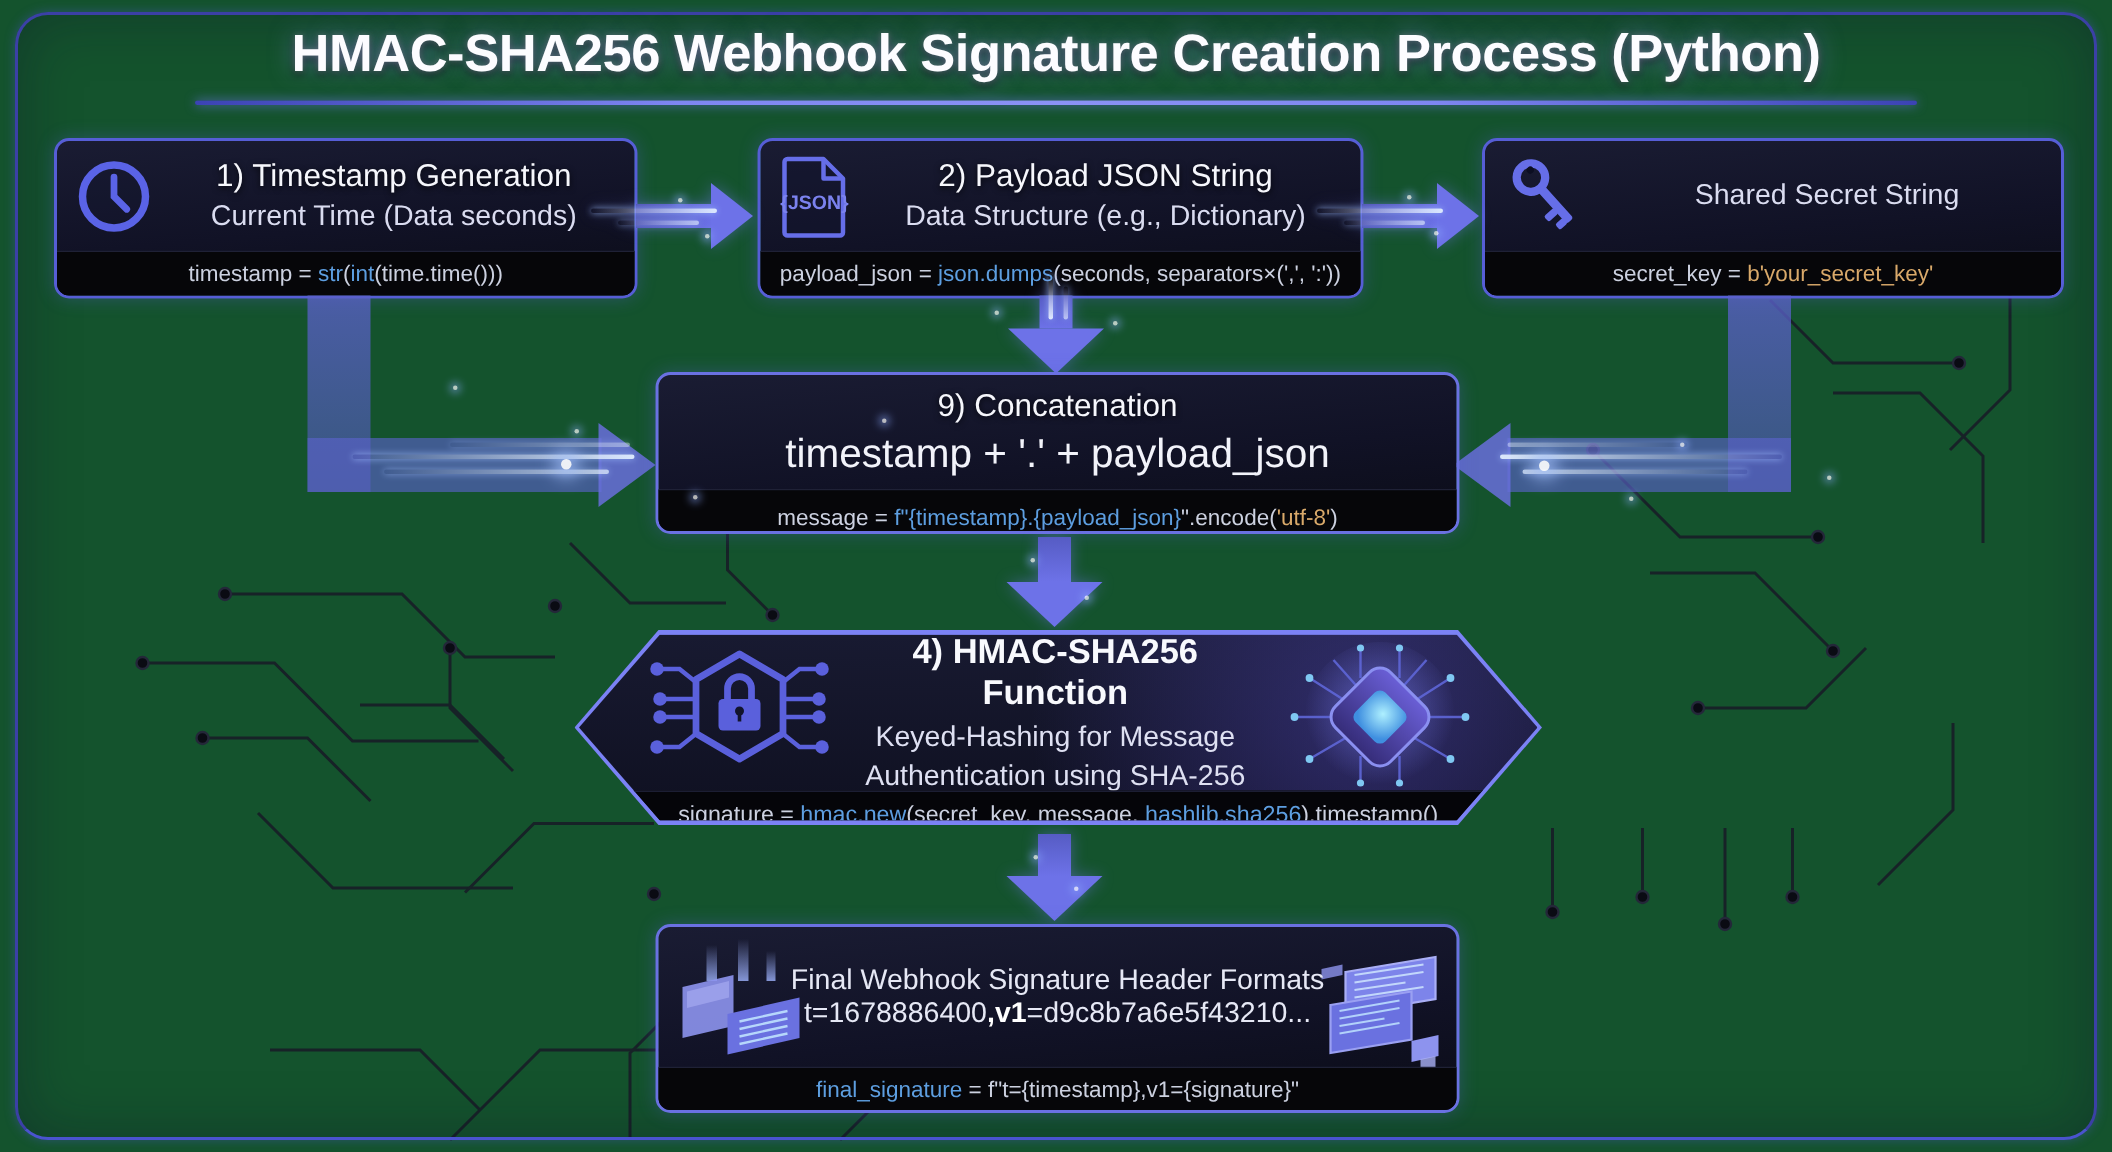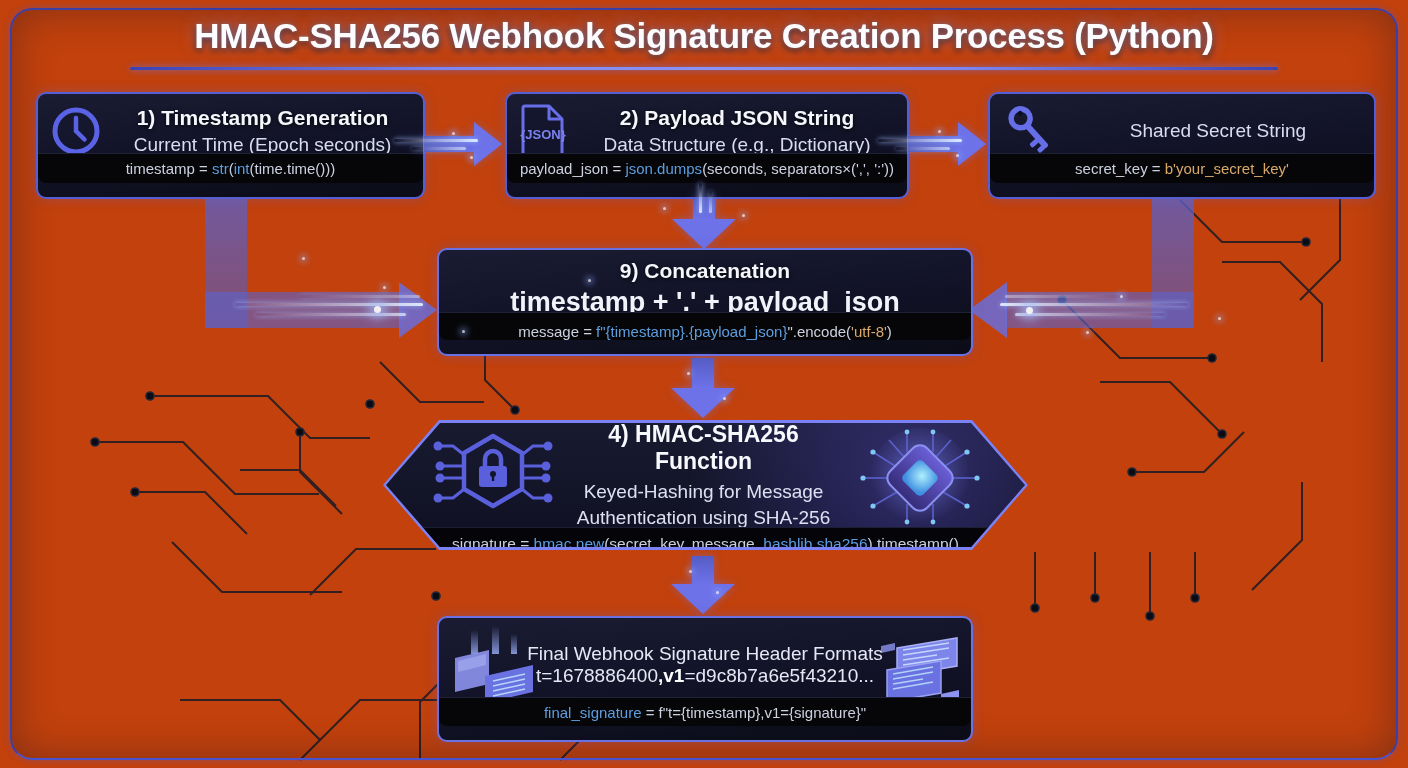--- a/index.html
+++ b/index.html
@@ -1,16 +1,16 @@
 <!DOCTYPE html>
 <html><head>
 <meta charset="utf-8">
 <style>
   html,body{margin:0;padding:0;background:#000;}
-  .canvas{position:relative;width:1408px;height:768px;background:#c2410c;overflow:hidden;
+  .canvas{position:relative;width:1408px;height:768px;background:#14532d;overflow:hidden;
           font-family:"Liberation Sans",sans-serif;color:#fff;}
   
   .frame{position:absolute;left:10px;top:8px;width:1384px;height:748px;border:2px solid #3b40a6;
          border-bottom-color:#4a53cf;border-radius:22px;
          box-shadow:0 0 7px rgba(80,90,220,.4), inset 0 0 40px rgba(15,17,40,.35);pointer-events:none;}
   
   .circuit{position:absolute;left:0;top:0;}
   
   .title{position:absolute;top:16px;left:0;right:0;margin:0;text-align:center;font-size:35px;font-weight:700;
          color:#fcfcff;letter-spacing:-.3px;
@@ -18,30 +18,30 @@
   .title-underline{position:absolute;top:67px;left:130px;width:1148px;height:3px;border-radius:2px;
          background:linear-gradient(90deg,#3b43b4,#7e86f2 28%,#8b92f5 50%,#7e86f2 72%,#3b43b4);
          box-shadow:0 0 7px rgba(110,120,240,.85);}
   
   .stepbox{position:absolute;border:2px solid #565ed6;border-radius:10px;
            background:linear-gradient(175deg,#1a1c33 0%,#111226 55%,#0b0c17 100%);
            box-shadow:0 0 12px rgba(86,94,214,.32);}
   .stepbox .content{position:absolute;left:0;right:0;top:0;bottom:29px;display:flex;align-items:center;}
   .iconwrap{display:flex;align-items:center;justify-content:center;}
   .txt{flex:1;text-align:center;padding-right:12px;}
-  .step-title{font-size:21px;font-weight:700;color:#f6f7fc;margin-bottom:4px;
+  .step-title{font-size:21px;font-weight:400;color:#f6f7fc;margin-bottom:4px;
               text-shadow:0 1px 4px rgba(0,0,0,.8);text-align:center;}
   .step-sub{font-size:19px;color:#dadcf0;font-weight:400;}
-  .codebar{position:absolute;left:0;right:0;bottom:14px;height:29px;background:#060609;
+  .codebar{position:absolute;left:0;right:0;bottom:0;height:29px;background:#060609;
            border-top:1px solid #1f2136;border-radius:0 0 8px 8px;display:flex;align-items:center;
            justify-content:center;font-size:15px;color:#ccd1e0;white-space:pre;}
   .c-kw{color:#5d9ee0;}.c-str{color:#d9a96a;}.c-bold{font-weight:700;color:#fff;}
   
   #box-concat,#box-result{border-color:#6a71e2;}
-  #box-concat .formula{font-size:27px;color:#f2f3fa;font-weight:700;margin-top:2px;}
+  #box-concat .formula{font-size:27px;color:#f2f3fa;font-weight:400;margin-top:2px;}
   #box-concat .step-title{font-size:21px;margin-bottom:2px;}
   #box-result .step-title{font-size:22px;margin-bottom:2px;}
   #box-result .line{font-size:19px;color:#e6e8f5;}
   #box-result .content{flex-direction:column;justify-content:center;}
   .abs-icon{position:absolute;}
   
   .hex-outer{position:absolute;left:383px;top:420px;width:645px;height:130px;background:#7b82f5;
      clip-path:polygon(56px 0,589px 0,645px 65px,589px 130px,56px 130px,0 65px);
      filter:drop-shadow(0 0 9px rgba(112,120,252,.65));}
   .hex-inner{position:absolute;left:3px;top:3px;width:639px;height:136px;
@@ -151,21 +151,21 @@
   <div class="stepbox" id="box-timestamp" style="left:36px;top:92px;width:385px;height:103px;">
     <div class="content">
       <div class="iconwrap" style="width:76px;">
         <svg width="56" height="56" viewBox="0 0 56 56">
           <circle cx="28" cy="28" r="21" fill="rgba(20,22,50,.35)" stroke="#5a63e6" stroke-width="5"></circle>
           <path d="M28 15 V28 L36.5 36.5" fill="none" stroke="#5a63e6" stroke-width="4.5" stroke-linecap="round"></path>
         </svg>
       </div>
       <div class="txt">
         <div class="step-title">1) Timestamp Generation</div>
-        <div class="step-sub">Current Time (Epoch seconds)</div>
+        <div class="step-sub">Current Time (Data seconds)</div>
       </div>
     </div>
     <div class="codebar"><span>timestamp = </span><span class="c-kw">str</span><span>(</span><span class="c-kw">int</span><span>(time.time()))</span></div>
   </div>
 
   <div class="stepbox" id="box-payload" style="left:505px;top:92px;width:400px;height:103px;">
     <div class="content">
       <div class="iconwrap" style="width:72px;">
         <svg width="52" height="60" viewBox="0 0 52 60">
           <path d="M8 5 h24 l13 13 v36 a2 2 0 0 1 -2 2 h-35 a2 2 0 0 1 -2 -2 v-47 a2 2 0 0 1 2 -2 z" fill="rgba(18,20,46,.5)" stroke="#666ee8" stroke-width="3" stroke-linejoin="round"></path>

